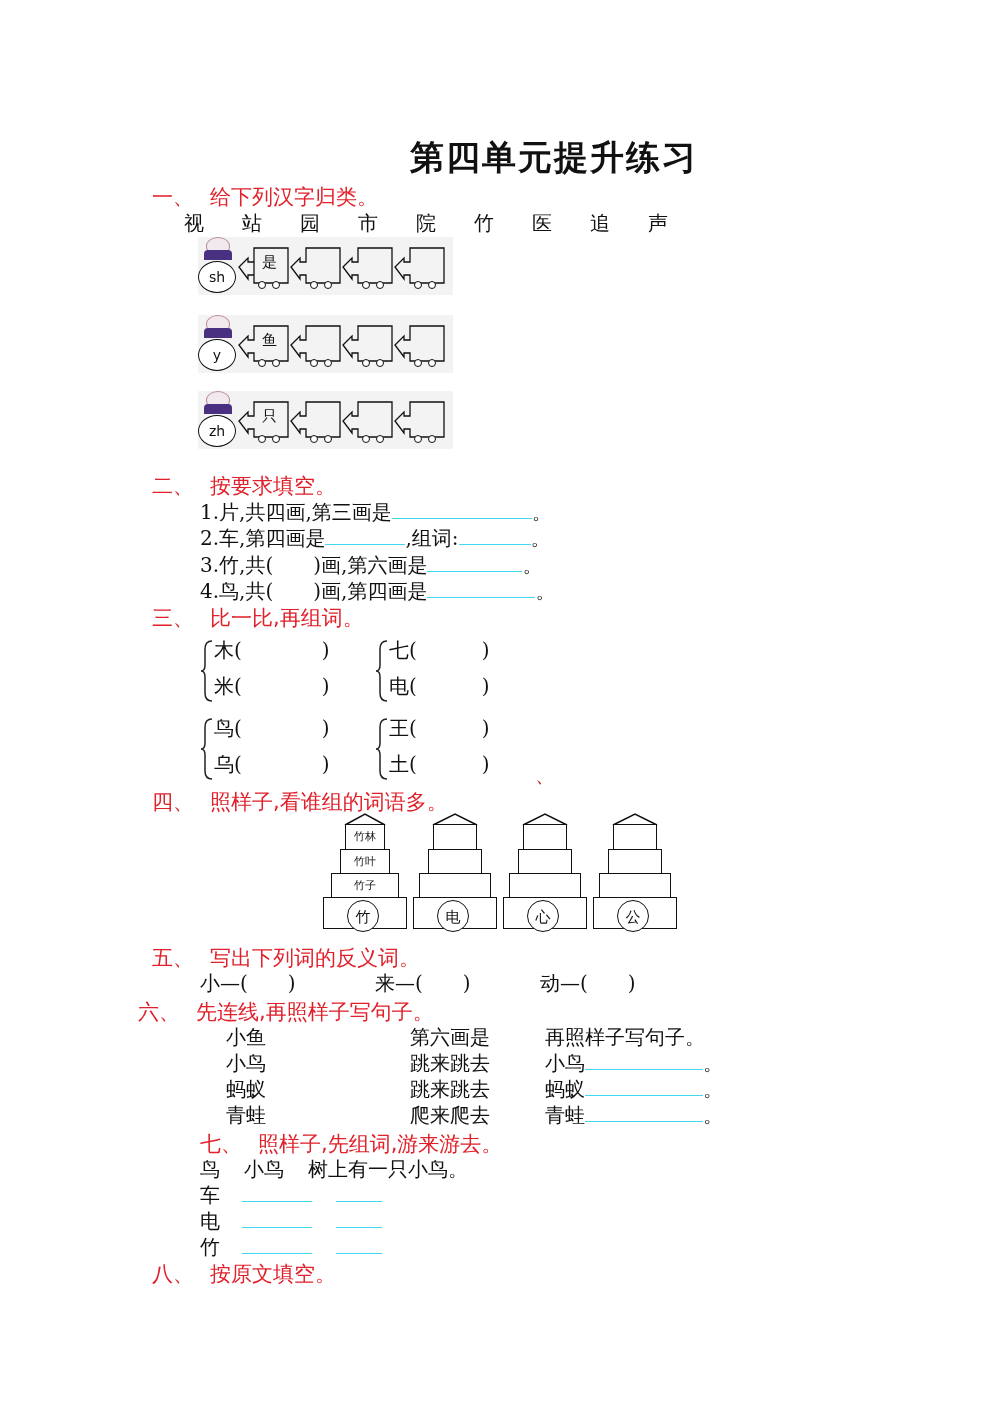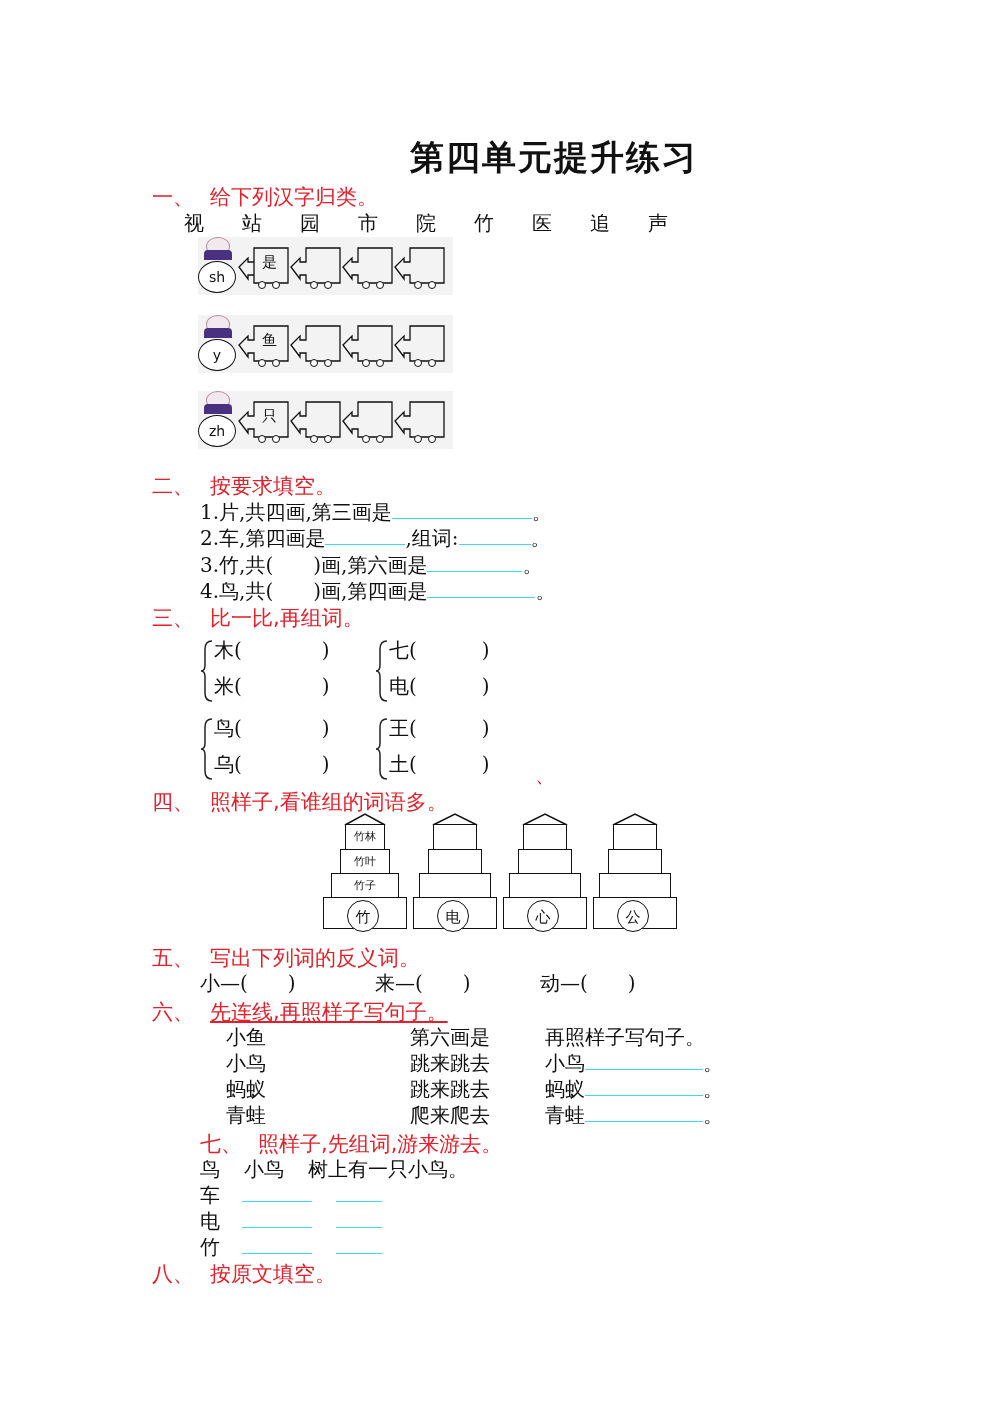--- a/index.html
+++ b/index.html
@@ -251,21 +251,21 @@
   <div class="base-circle">公</div>
 </div>
 
 <div class="abs sec" style="left:152px;top:944px;">
   <span class="num">五、</span><span>写出下列词的反义词。</span>
 </div>
 <div class="abs txt" style="left:200px;top:970px;">小—(　　)</div>
 <div class="abs txt" style="left:375px;top:970px;">来—(　　)</div>
 <div class="abs txt" style="left:540px;top:970px;">动—(　　)</div>
 
-<div class="abs sec" style="left:152px;top:998px;text-decoration:underline;">
+<div class="abs sec" style="left:138px;top:998px;">
   <span class="num">六、</span><span>先连线,再照样子写句子。</span>
 </div>
 <div class="abs txt" style="left:226px;top:1024px;line-height:26px;">
   <div>小鱼</div>
   <div>小鸟</div>
   <div>蚂蚁</div>
   <div>青蛙</div>
 </div>
 <div class="abs txt" style="left:410px;top:1024px;line-height:26px;">
   <div>第六画是</div>

